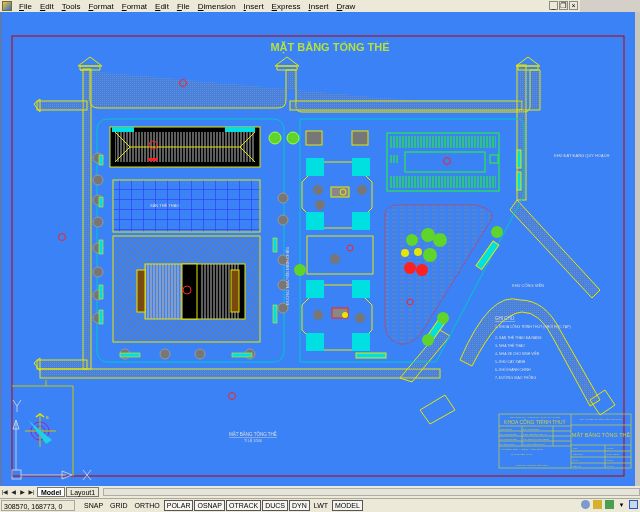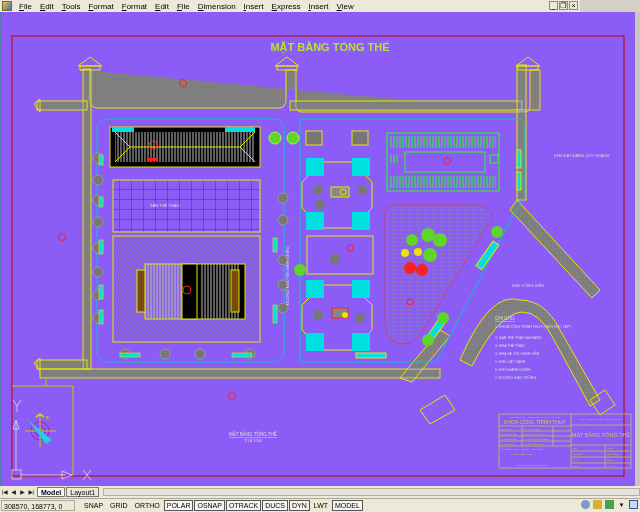--- a/index.html
+++ b/index.html
@@ -4,21 +4,21 @@
 <style>
 *{box-sizing:border-box;margin:0;padding:0}
 html,body{width:640px;height:512px;overflow:hidden;background:#d4d0c8;font-family:"Liberation Sans",sans-serif}
 #app{position:relative;width:640px;height:512px}
 .menubar{position:absolute;left:0;top:0;width:580px;height:12px;background:#ece9d8;display:flex;align-items:center;font-size:8px;color:#000}
 .menubar .appicon{width:10px;height:10px;margin:0 3px 0 2px;background:linear-gradient(135deg,#f3c33c,#2f6fc8);border:1px solid #7a6a20}
 .menubar .mi{padding:0 4px;white-space:nowrap}
 .menubar .mi:first-letter{text-decoration:underline}
 .winbtns{position:absolute;right:2px;top:1px;display:flex;gap:1px}
 .winbtns .wb{width:9px;height:9px;background:#ece9d8;border:1px solid #8c8a80;font-size:7px;line-height:7px;text-align:center;color:#000}
-.canvas{position:absolute;left:0;top:12px;width:635px;height:474px;background:#8b5cf6;border-left:2px solid #5a7ab6}
+.canvas{position:absolute;left:0;top:12px;width:635px;height:474px;background:#3b82f6;border-left:2px solid #5a7ab6}
 .vscroll{position:absolute;left:635px;top:12px;width:5px;height:474px;background:#c9c7bd}
 .tabsrow{position:absolute;left:0;top:486px;width:640px;height:12px;background:#ece9d8;display:flex;align-items:center;font-size:7px}
 .navbtn{width:9px;height:10px;font-size:6px;text-align:center;line-height:10px;color:#222}
 .tab{padding:0 3px;height:10px;line-height:10px;border:1px solid #777;background:#ece9d8;margin-left:1px}
 .tab.active{background:#fff;font-weight:bold}
 .hscroll{flex:1;height:8px;background:#e6e4da;margin-left:4px;border:1px solid #b0aea4}
 .statusbar{position:absolute;left:0;top:498px;width:640px;height:14px;background:#ece9d8;display:flex;align-items:center;font-size:7px;border-top:1px solid #aca899}
 .coords{width:74px;height:11px;line-height:11px;padding-left:2px;border:1px solid #aca899;background:#ece9d8;margin-left:1px;margin-right:6px;white-space:nowrap;overflow:hidden}
 .sbtn{height:11px;line-height:10px;padding:0 2px;margin-right:1px;border:1px solid transparent}
 .sbtn.on{border:1px solid #555;background:#f6f5ef}
@@ -36,21 +36,21 @@
     <span class="mi">Edit</span>
     <span class="mi">Tools</span>
     <span class="mi">Format</span>
     <span class="mi">Format</span>
     <span class="mi">Edit</span>
     <span class="mi">File</span>
     <span class="mi">Dimension</span>
     <span class="mi">Insert</span>
     <span class="mi">Express</span>
     <span class="mi">Insert</span>
-    <span class="mi">View</span>
+    <span class="mi">Draw</span>
     <div class="winbtns">
       <div class="wb">_</div>
       <div class="wb">❐</div>
       <div class="wb">×</div>
     </div>
   </div>
 
   <div class="canvas">
     <svg width="633" height="474" viewBox="2 12 633 474" xmlns="http://www.w3.org/2000/svg" font-family="Liberation Sans, sans-serif">
       <defs>

